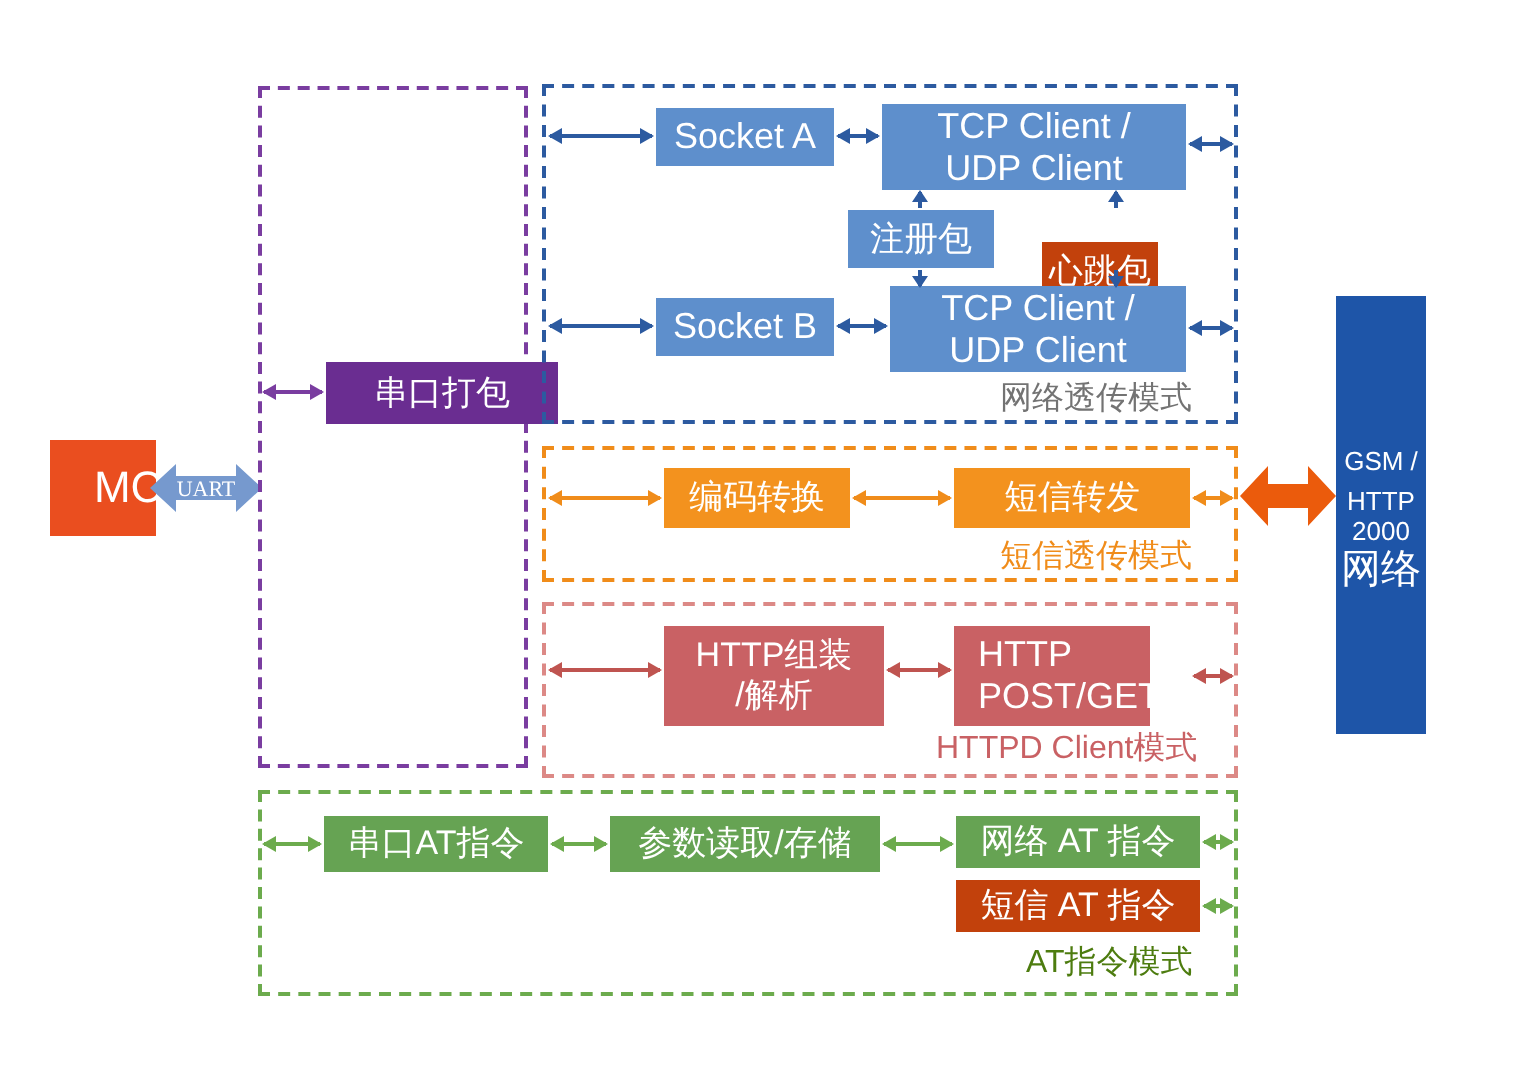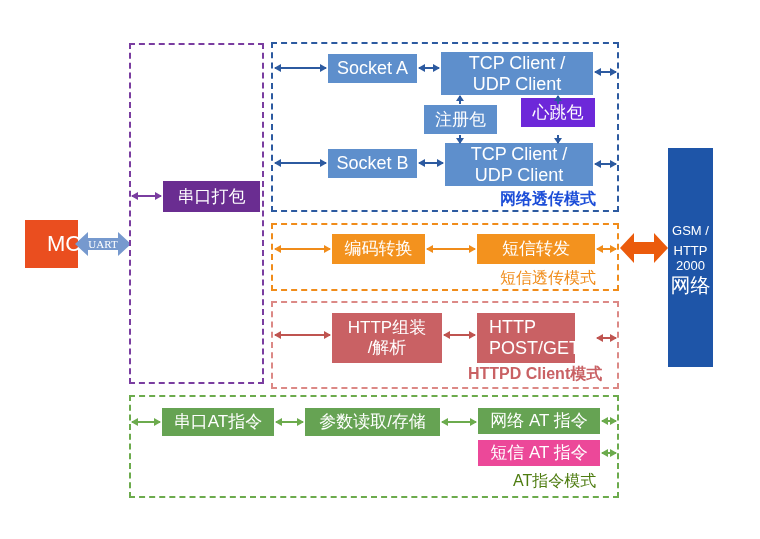--- a/index.html
+++ b/index.html
@@ -36,38 +36,38 @@
     <span style="font-size:22px;margin-left:41px;">MCU</span>
   </div>
 
   <svg style="position:absolute;left:75px;top:230px;" width="56" height="28" viewBox="0 0 56 28">
     <polygon points="0,14 13,2 13,8 43,8 43,2 56,14 43,26 43,20 13,20 13,26" fill="#7699CE"></polygon>
     <text x="28" y="18" text-anchor="middle" fill="#ffffff" font-size="11" font-family="Liberation Serif, serif">UART</text>
   </svg>
 
   <div class="zone" style="left:129px;top:43px;width:135px;height:341px;border-color:#7A3DA0;"></div>
   <div class="ah" style="left:132px;top:195px;width:29px;color:#7A3DA0;"></div>
-  <div class="box" style="left:163px;top:181px;width:97px;height:31px;background:#6A2D91;">
+  <div class="box" style="left:163px;top:181px;width:116px;height:31px;background:#6A2D91;">
     <span>串口打包</span>
   </div>
 
   <div class="zone" style="left:271px;top:42px;width:348px;height:170px;border-color:#2C5AA0;"></div>
-  <div class="zone-label" style="left:500px;top:189px;color:#1d4ed8;font-weight:bold;">网络透传模式</div>
+  <div class="zone-label" style="left:500px;top:189px;color:#737373;">网络透传模式</div>
 
   <div class="box latin" style="left:328px;top:54px;width:89px;height:29px;background:#5E8FCC;">
     <span>Socket A</span>
   </div>
   <div class="box latin" style="left:441px;top:52px;width:152px;height:43px;background:#5E8FCC;">
     <span>TCP Client /</span>
     <span>UDP Client</span>
   </div>
   <div class="box" style="left:424px;top:105px;width:73px;height:29px;background:#5E8FCC;">
     <span>注册包</span>
   </div>
-  <div class="box" style="left:521px;top:98px;width:74px;height:29px;background:#6d28d9;">
+  <div class="box" style="left:521px;top:121px;width:58px;height:29px;background:#c2410c;">
     <span>心跳包</span>
   </div>
   <div class="box latin" style="left:328px;top:149px;width:89px;height:29px;background:#5E8FCC;">
     <span>Socket B</span>
   </div>
   <div class="box latin" style="left:445px;top:143px;width:148px;height:43px;background:#5E8FCC;">
     <span>TCP Client /</span>
     <span>UDP Client</span>
   </div>
 
@@ -92,21 +92,21 @@
   </div>
   <div class="ah" style="left:275px;top:248px;width:55px;color:#F08C1A;"></div>
   <div class="ah" style="left:427px;top:248px;width:48px;color:#F08C1A;"></div>
   <div class="ah" style="left:597px;top:248px;width:19px;color:#F08C1A;"></div>
 
   <svg style="position:absolute;left:620px;top:230px;" width="48" height="36" viewBox="0 0 48 36">
     <polygon points="0,18 14,3 14,12 34,12 34,3 48,18 34,33 34,24 14,24 14,33" fill="#EB5B0C"></polygon>
   </svg>
 
   <div class="zone" style="left:271px;top:301px;width:348px;height:88px;border-color:#DC8986;"></div>
-  <div class="zone-label" style="left:468px;top:364px;color:#C96164;font-weight:bold;">HTTPD Client模式</div>
+  <div class="zone-label" style="left:468px;top:364px;color:#C96164;">HTTPD Client模式</div>
   <div class="box" style="left:332px;top:313px;width:110px;height:50px;background:#C96164;">
     <span>HTTP组装</span>
     <span>/解析</span>
   </div>
   <div class="box latin" style="left:477px;top:313px;width:98px;height:50px;background:#C96164;align-items:flex-start;padding-left:12px;text-align:left;">
     <span>HTTP</span>
     <span>POST/GET</span>
   </div>
   <div class="ah" style="left:275px;top:334px;width:55px;color:#BF5450;"></div>
   <div class="ah" style="left:444px;top:334px;width:31px;color:#BF5450;"></div>
@@ -116,21 +116,21 @@
   <div class="zone-label" style="left:513px;top:471px;color:#4d7c0f;">AT指令模式</div>
   <div class="box" style="left:162px;top:408px;width:112px;height:28px;background:#66A353;">
     <span>串口AT指令</span>
   </div>
   <div class="box" style="left:305px;top:408px;width:135px;height:28px;background:#66A353;">
     <span>参数读取/存储</span>
   </div>
   <div class="box" style="left:478px;top:408px;width:122px;height:26px;background:#66A353;">
     <span>网络 AT 指令</span>
   </div>
-  <div class="box" style="left:478px;top:440px;width:122px;height:26px;background:#ec4899;">
+  <div class="box" style="left:478px;top:440px;width:122px;height:26px;background:#c2410c;">
     <span>短信 AT 指令</span>
   </div>
   <div class="ah" style="left:132px;top:421px;width:28px;color:#6CAB4D;"></div>
   <div class="ah" style="left:276px;top:421px;width:27px;color:#6CAB4D;"></div>
   <div class="ah" style="left:442px;top:421px;width:34px;color:#6CAB4D;"></div>
   <div class="ah" style="left:602px;top:420px;width:14px;color:#6CAB4D;"></div>
   <div class="ah" style="left:602px;top:452px;width:14px;color:#6CAB4D;"></div>
 
   <div class="gsm-bar" style="left:668px;top:148px;width:45px;height:219px;background:#1E55A8;">
     <span style="margin-bottom:5px;">GSM /</span>

